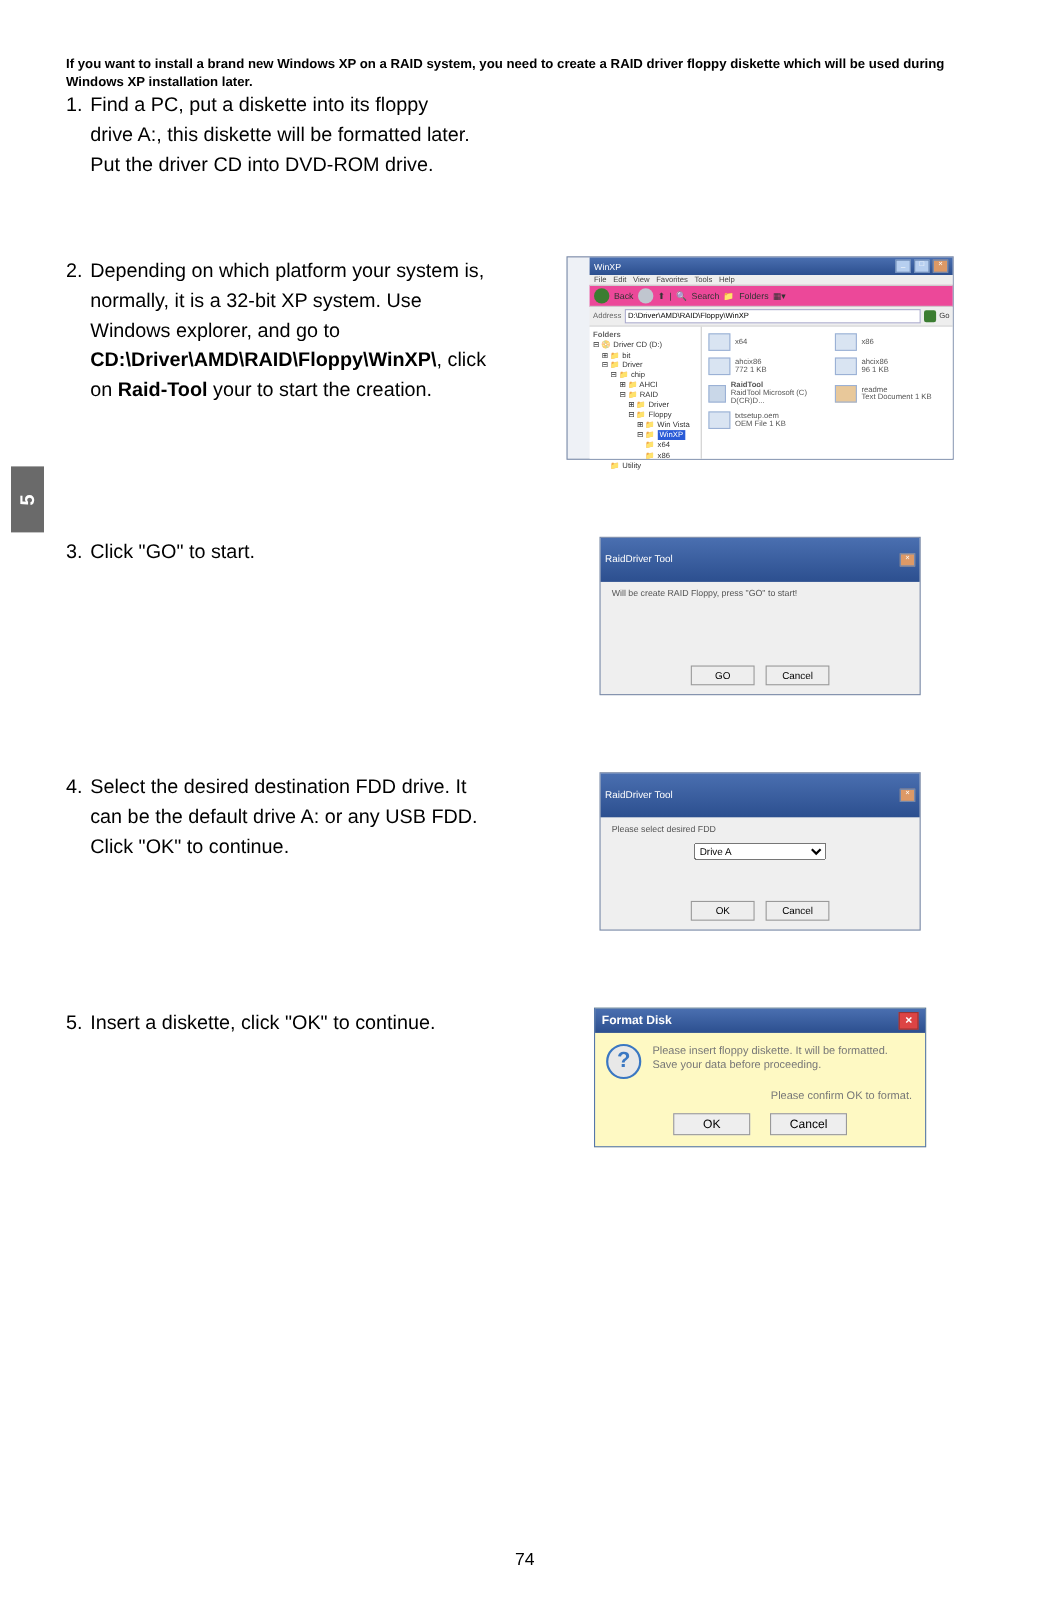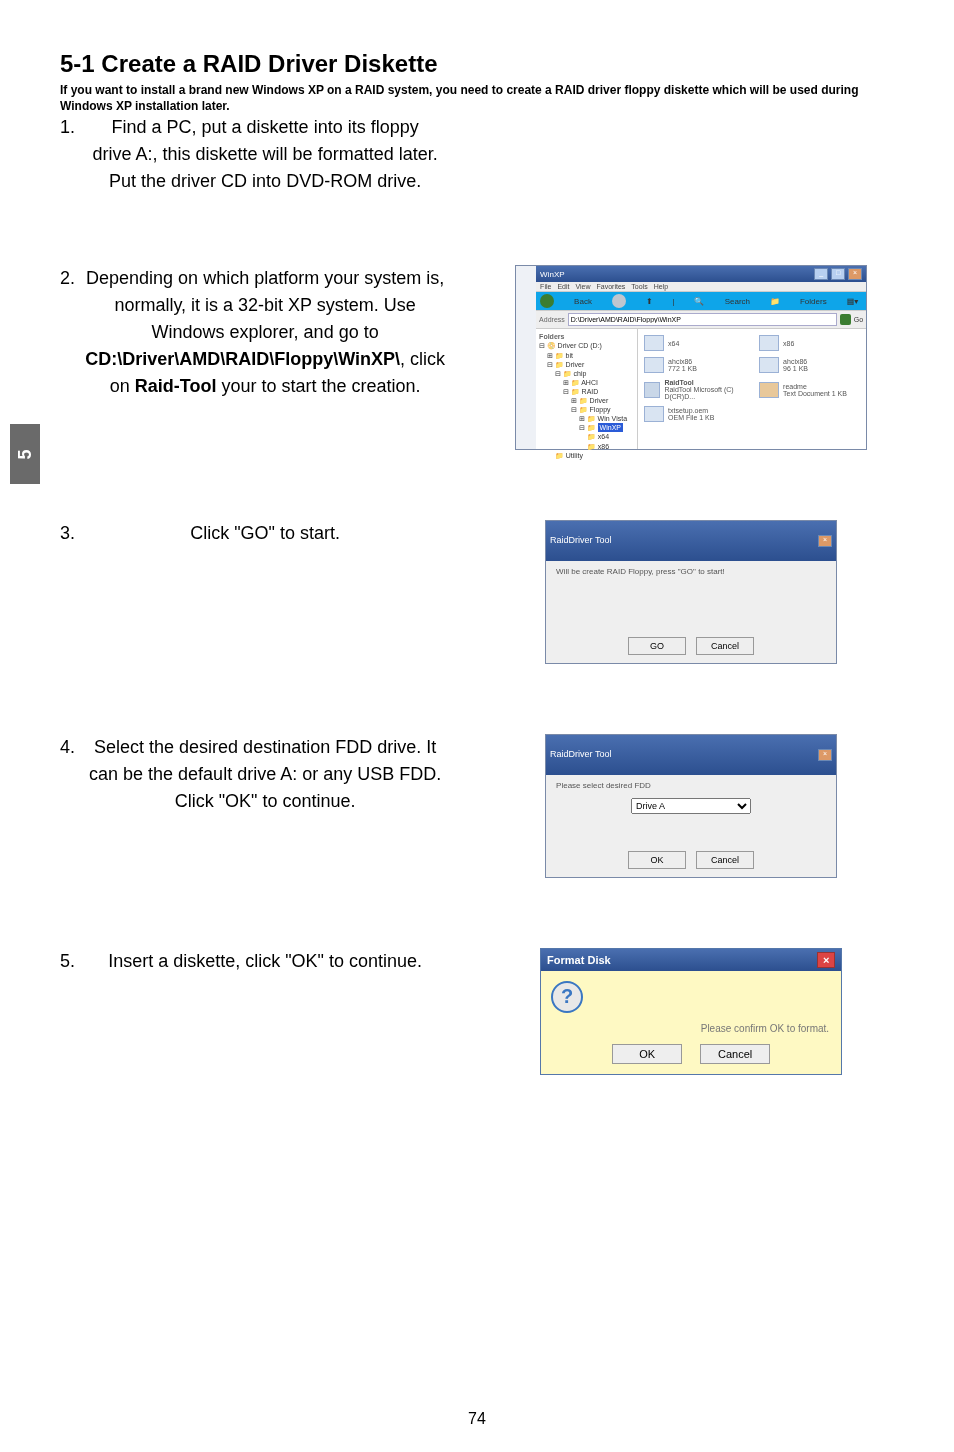--- a/index.html
+++ b/index.html
@@ -54,21 +54,20 @@
     line-height: 1.5;
   }
   .step-text .hang {
     display: flex;
   }
   .step-text .num {
     flex: 0 0 22px;
   }
   .step-text .body {
     flex: 1;
-    text-align: center;
   }
   .step-img {
     flex: 1;
     display: flex;
     justify-content: center;
     align-items: center;
   }
   .b { font-weight: bold; margin-top: 24px; }
 
   
@@ -79,21 +78,21 @@
     background: #eef1f6;
     color: #333;
     padding-left: 20px;
   }
   .we-title { background: linear-gradient(#4a6fb0,#2c4f8f); color:#fff; padding:2px 4px; display:flex; justify-content:space-between; align-items:center; }
   .we-tb { display:flex; gap:3px; }
   .we-tb-btn { width:12px; height:10px; background:#b7cff0; border:1px solid #6b88b4; font-size:7px; line-height:8px; text-align:center; }
   .we-tb-btn.close { background:#d96; }
   .we-menu { background:#eee; padding:1px 4px; font-size:7px; color:#444; }
   .we-menu span { margin-right:6px; }
-  .we-toolbar { background:#0ea5e9; padding:2px 4px; display:flex; align-items:center; gap:20px; font-size:8px; border-top:1px solid #ccc; border-bottom:1px solid #ccc; }
+  .we-toolbar { background:#ec4899; padding:2px 4px; display:flex; align-items:center; gap:4px; font-size:8px; border-top:1px solid #ccc; border-bottom:1px solid #ccc; }
   .we-toolbar .circ { width:14px; height:14px; border-radius:50%; background:#3b7d31; display:inline-block; }
   .we-toolbar .circ.gray { background:#c0c6cf; }
   .we-addr { background:#eee; padding:2px 3px; display:flex; align-items:center; gap:3px; border-bottom:1px solid #ccc; }
   .we-addr .lbl { font-size:7px; color:#666; }
   .we-addr input { flex:1; height:11px; font-size:7px; border:1px solid #aac; padding:0 2px; }
   .we-addr .go { width:11px; height:11px; background:#3b7d31; border-radius:2px; }
   .we-body { display:flex; height:120px; }
   .we-tree { width:95px; background:#fff; border-right:1px solid #ccc; padding:3px; font-size:7px; line-height:1.3; position:relative; }
   .we-tree .line { white-space:nowrap; overflow:hidden; text-overflow:ellipsis; }
   .we-tree .sel { background:#2a5bd7; color:#fff; display:inline-block; padding:0 2px; }
@@ -135,21 +134,20 @@
   .pagenum { position:absolute; bottom:24px; left:0; right:0; text-align:center; font-size:16px;margin-top:32px; }
 </style>
 </head>
 <body>
 
 <div class="page">
   <div class="side-tab">
       <span>5</span>
     </div>
 
-  <h2 class="section-title">5-1 Create a RAID Driver Diskette</h2>
   <div class="intro">If you want to install a brand new Windows XP on a RAID system, you need to create a RAID driver floppy diskette which will be used during Windows XP installation later.</div>
 
   <div class="step">
     <div class="step-text">
       <div class="hang">
         <div class="num">1.</div>
         <div class="body">
           <span>Find a PC, put a diskette into its floppy</span><br>
           <span>drive A:, this diskette will be formatted later.</span><br>
           <span>Put the driver CD into DVD-ROM drive.</span>
@@ -314,20 +312,24 @@
       </div>
     </div>
     <div class="step-img">
       <div class="msgbox">
         <div class="mb-title">
           <span>Format Disk</span>
           <span class="x">×</span>
         </div>
         <div class="mb-body">
           <div class="mb-icon">?</div>
+          <div class="mb-text">
+            <div>Please insert floppy diskette.  It will be formatted.</div>
+            <div>Save your data before proceeding.</div>
+          </div>
         </div>
         <div class="mb-confirm">Please confirm OK to format.</div>
         <div class="mb-row">
           <button>OK</button>
           <button>Cancel</button>
         </div>
       </div>
     </div>
   </div>
 

